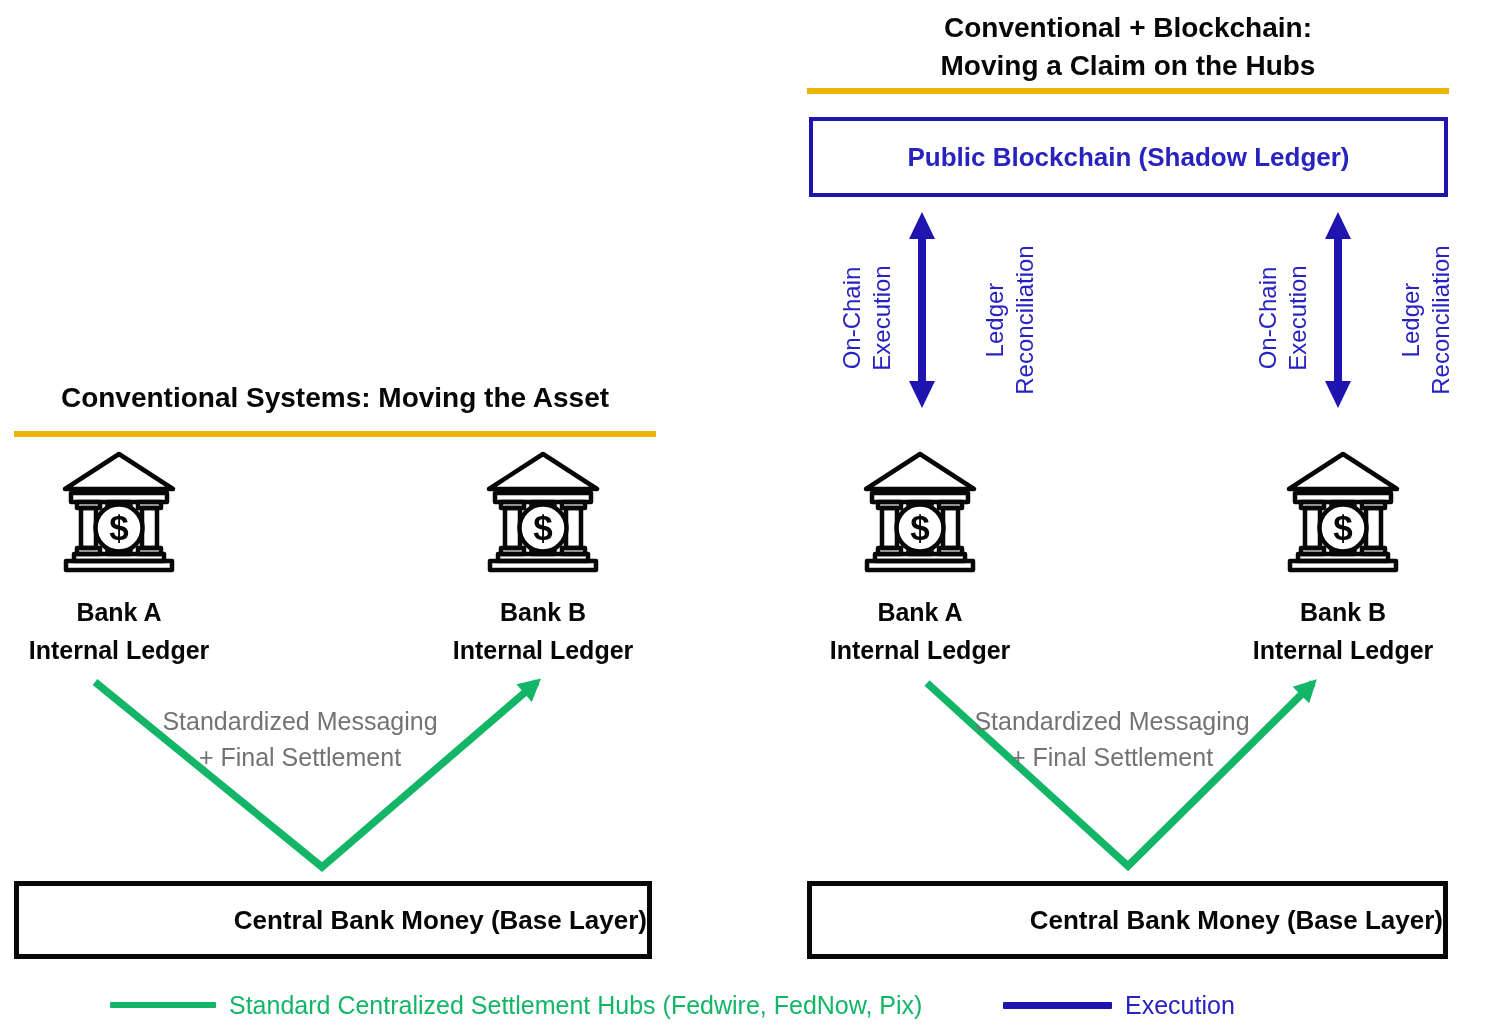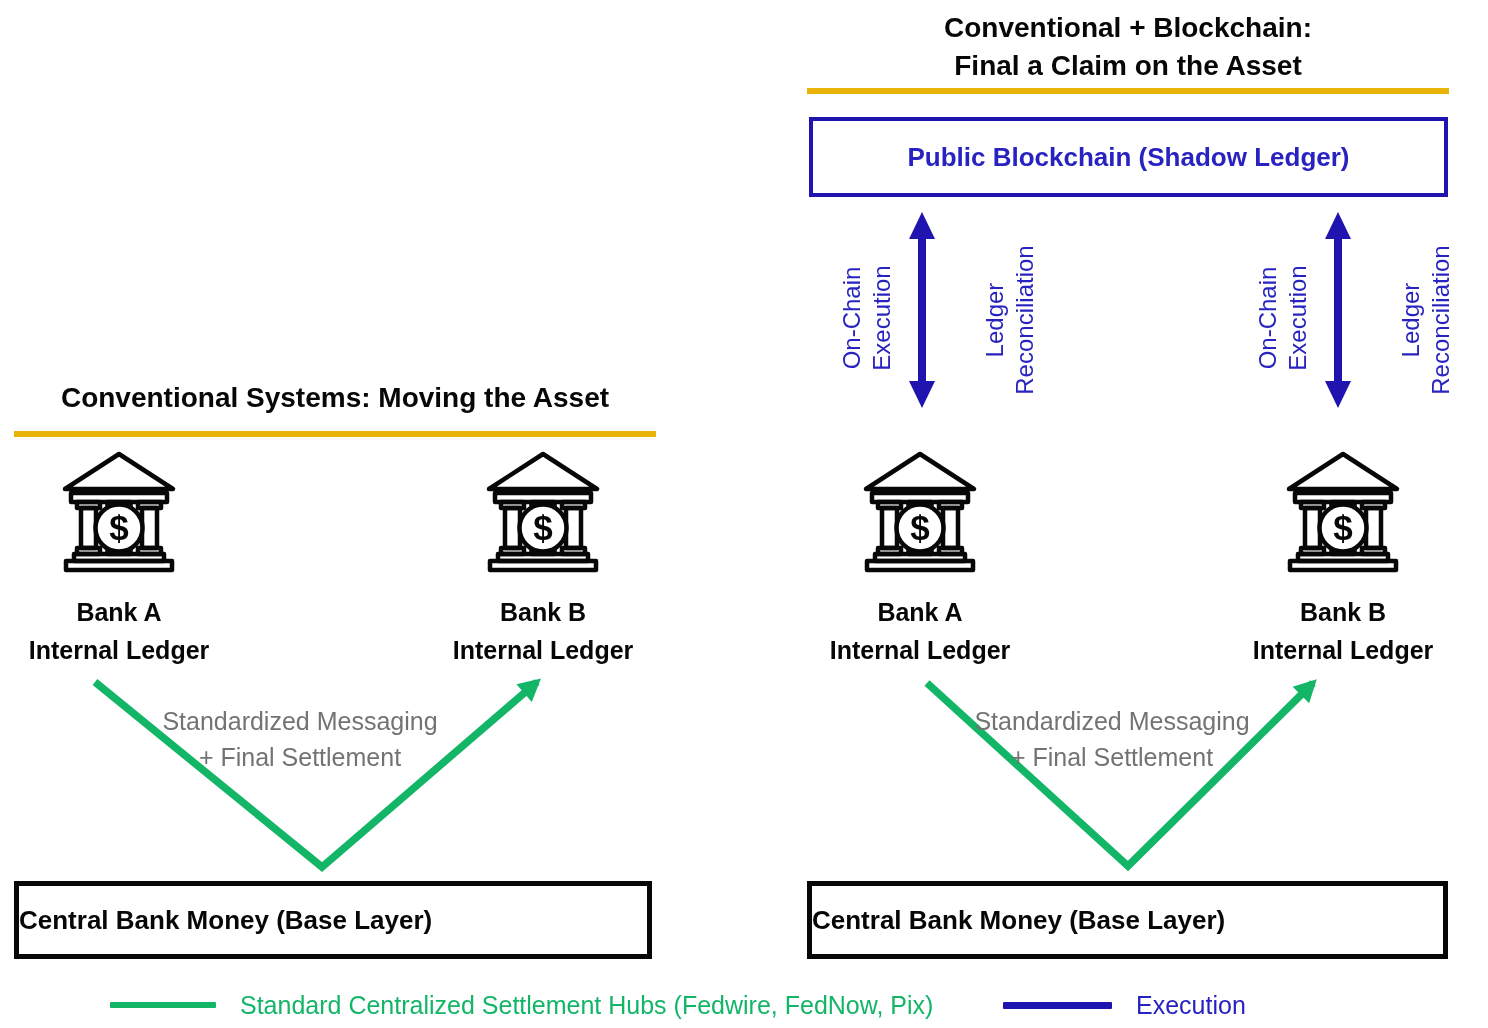--- a/index.html
+++ b/index.html
@@ -23,21 +23,21 @@
     position:absolute; left:809px; top:117px; width:639px; height:80px;
     border:4px solid #1F14B0; box-sizing:border-box;
     display:flex; align-items:center; justify-content:center;
     font-size:26px; font-weight:bold; color:#2823C0; background:#ffffff;
   }
 
   
   .base-box {
     position:absolute; top:881px; height:78px;
     border:5px solid #070707; box-sizing:border-box; background:#ffffff;
-    display:flex; align-items:center; justify-content:flex-start;
+    display:flex; align-items:center; justify-content:flex-end;
     font-size:26px; font-weight:bold; color:#070707;
   }
   .base-left  { left:14px;  width:638px; }
   .base-right { left:807px; width:641px; }
 
   
   .bank-label {
     position:absolute; width:320px; top:593px; text-align:center;
     font-size:25px; font-weight:bold; line-height:38px; color:#070707;
   }
@@ -53,21 +53,21 @@
   
   .vlabel {
     position:absolute; width:260px; height:60px; text-align:center;
     font-size:24px; line-height:30px; color:#2823C0;
     transform:rotate(-90deg); transform-origin:center center;
   }
   .vlabel span { display:block; }
 
   
   .legend-item {
-    position:absolute; top:991px; display:flex; align-items:center; gap:24px;
+    position:absolute; top:991px; display:flex; align-items:center; gap:13px;
     font-size:25px; line-height:28px;
   }
   .legend-green { left:110px; color:#13B567; }
   .legend-blue  { left:1003px; color:#2823C0; }
   .swatch { display:inline-block; height:6px; border-radius:1px; }
   .swatch-green { width:106px; background:#13B567; }
   .swatch-blue  { width:109px; height:7px; background:#1F14B0; }
 
   svg { display:block; }
 </style>
@@ -143,21 +143,21 @@
     <span>Standardized Messaging</span>
     <span>+ Final Settlement</span>
   </div>
 
   <div class="base-box base-left">
     <span>Central Bank Money (Base Layer)</span>
   </div>
 
   <div class="section-title title-right">
     <span style="display:block">Conventional + Blockchain:</span>
-    <span style="display:block">Final a Claim on the Asset</span>
+    <span style="display:block">Moving a Claim on the Hubs</span>
   </div>
 
   <div class="blockchain-box">
     <span>Public Blockchain (Shadow Ledger)</span>
   </div>
 
   <svg class="abs" style="left:900px;top:210px" width="44" height="200">
     <line x1="22" y1="22" x2="22" y2="178" stroke="#1F14B0" stroke-width="8"></line>
     <polygon points="22,2 9,29 35,29" fill="#1F14B0"></polygon>
     <polygon points="22,198 9,171 35,171" fill="#1F14B0"></polygon>

